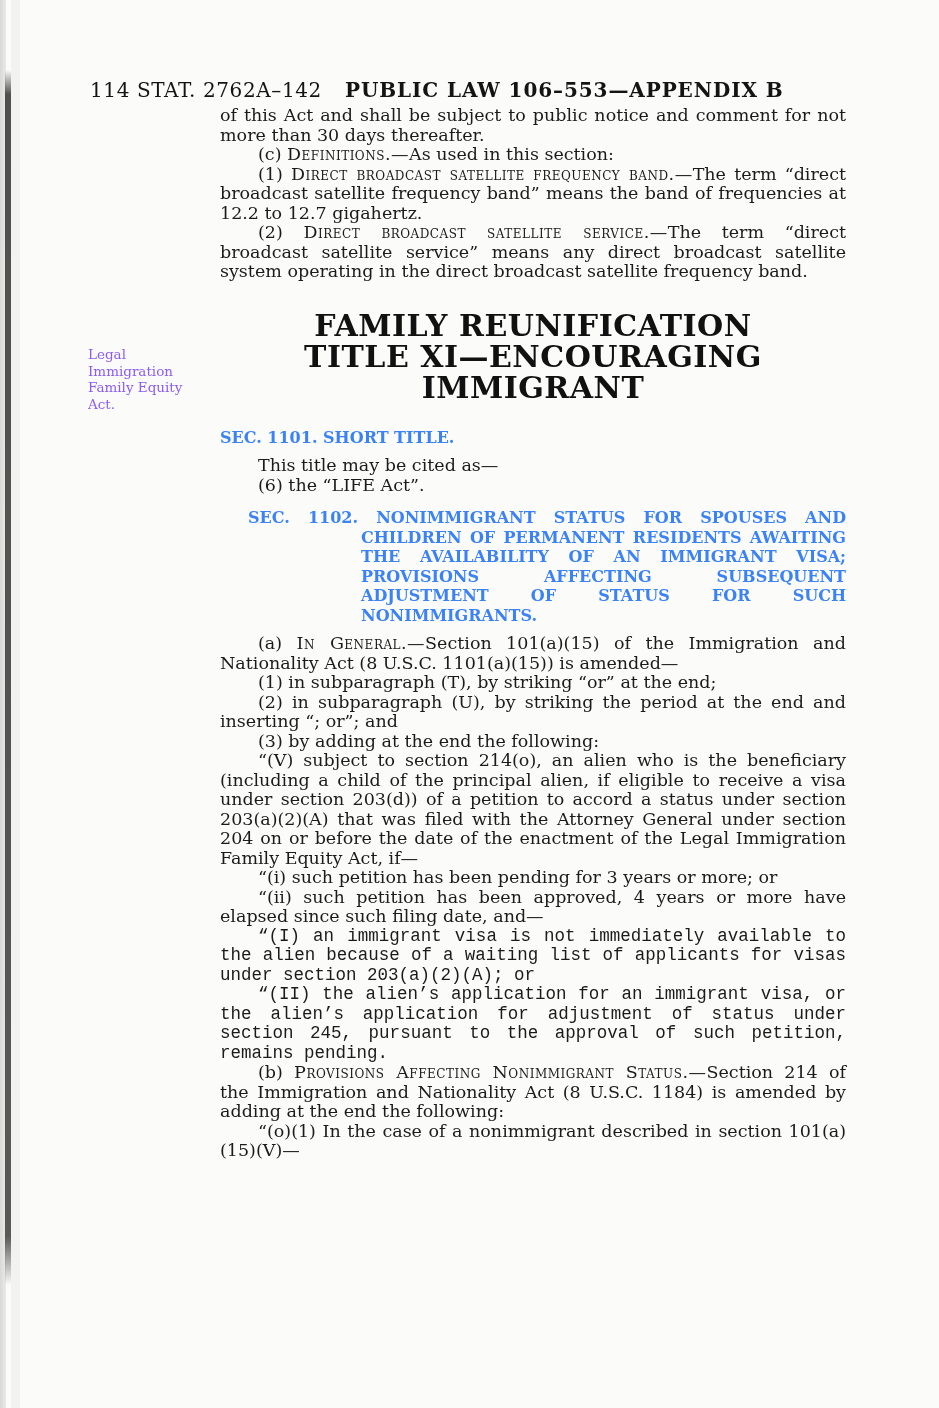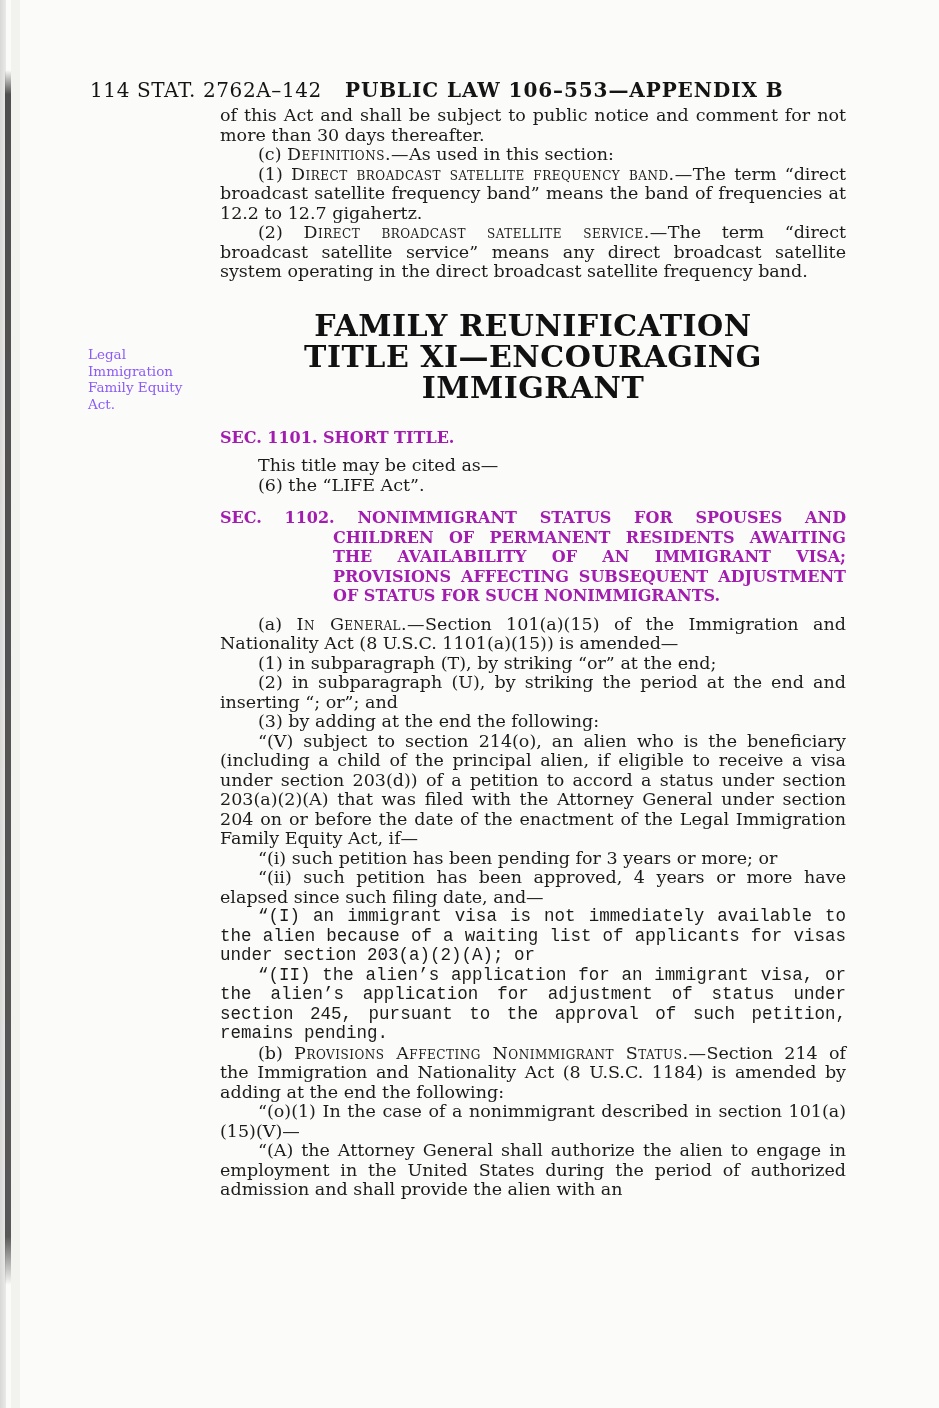--- a/index.html
+++ b/index.html
@@ -18,22 +18,22 @@
   
   .mnote{position:absolute;left:88px;top:346px;width:138px;font-size:13.5px;line-height:16.5px;color:#8b5cf6;}
   
   .column{position:absolute;left:220px;top:106px;width:626px;}
   p.body{margin:0;font-size:17.5px;line-height:19.5px;text-align:justify;}
   .find{text-indent:38px;}
   .lvl1{margin-left:38px;}
   .lvl2{margin-left:76px;}
   .lvl3{margin-left:114px;font-family:Liberation Mono, monospace;}
   .sc{font-variant:small-caps;letter-spacing:.5px;}
-  .heading{margin:13px 0 9px;font-size:16px;line-height:19.5px;font-weight:bold;text-align:justify;color:#a21caf;}
-  .heading.hang{padding-left:113px;text-indent:-113px;}
+  .heading{margin:13px 0 9px;font-size:16px;line-height:19.5px;font-weight:bold;text-align:justify;color:#3b82f6;}
+  .heading.hang{padding-left:113px;text-indent:-113px;margin-left:28px;}
   .doc-title{margin:28px 0 25px;text-align:center;font-weight:bold;font-size:30px;line-height:31px;
         letter-spacing:.5px;color:#111;}
 </style>
 </head>
 <body>
 
 <div class="page">
   <div class="edge-light"></div>
   <div class="edge-gutter"></div>
   <div class="edge-dark"></div>
@@ -65,15 +65,14 @@
       <p class="body lvl1 find"><span>(1) in subparagraph (T), by striking “or” at the end;</span></p>
       <p class="body lvl1 find"><span>(2) in subparagraph (U), by striking the period at the end and inserting “; or”; and</span></p>
       <p class="body lvl1 find"><span>(3) by adding at the end the following:</span></p>
       <p class="body lvl1 find"><span>“(V) subject to section 214(o), an alien who is the beneficiary (including a child of the principal alien, if eligible to receive a visa under section 203(d)) of a petition to accord a status under section 203(a)(2)(A) that was filed with the Attorney General under section 204 on or before the date of the enactment of the Legal Immigration Family Equity Act, if—</span></p>
       <p class="body lvl2 find"><span>“(i) such petition has been pending for 3 years or more; or</span></p>
       <p class="body lvl2 find"><span>“(ii) such petition has been approved, 4 years or more have elapsed since such filing date, and—</span></p>
       <p class="body lvl3 find"><span>“(I) an immigrant visa is not immediately available to the alien because of a waiting list of applicants for visas under section 203(a)(2)(A); or</span></p>
       <p class="body lvl3 find"><span>“(II) the alien’s application for an immigrant visa, or the alien’s application for adjustment of status under section 245, pursuant to the approval of such petition, remains pending.</span></p>
       <p class="body lvl0 find"><span>(b) </span><span class="sc">Provisions Affecting Nonimmigrant Status.—</span><span>Section 214 of the Immigration and Nationality Act (8 U.S.C. 1184) is amended by adding at the end the following:</span></p>
       <p class="body lvl0 find"><span>“(o)(1) In the case of a nonimmigrant described in section 101(a)(15)(V)—</span></p>
-      <p class="body lvl1 find"><span>“(A) the Attorney General shall authorize the alien to engage in employment in the United States during the period of authorized admission and shall provide the alien with an</span></p>
     </div>
 </div>
 
 </body></html>

